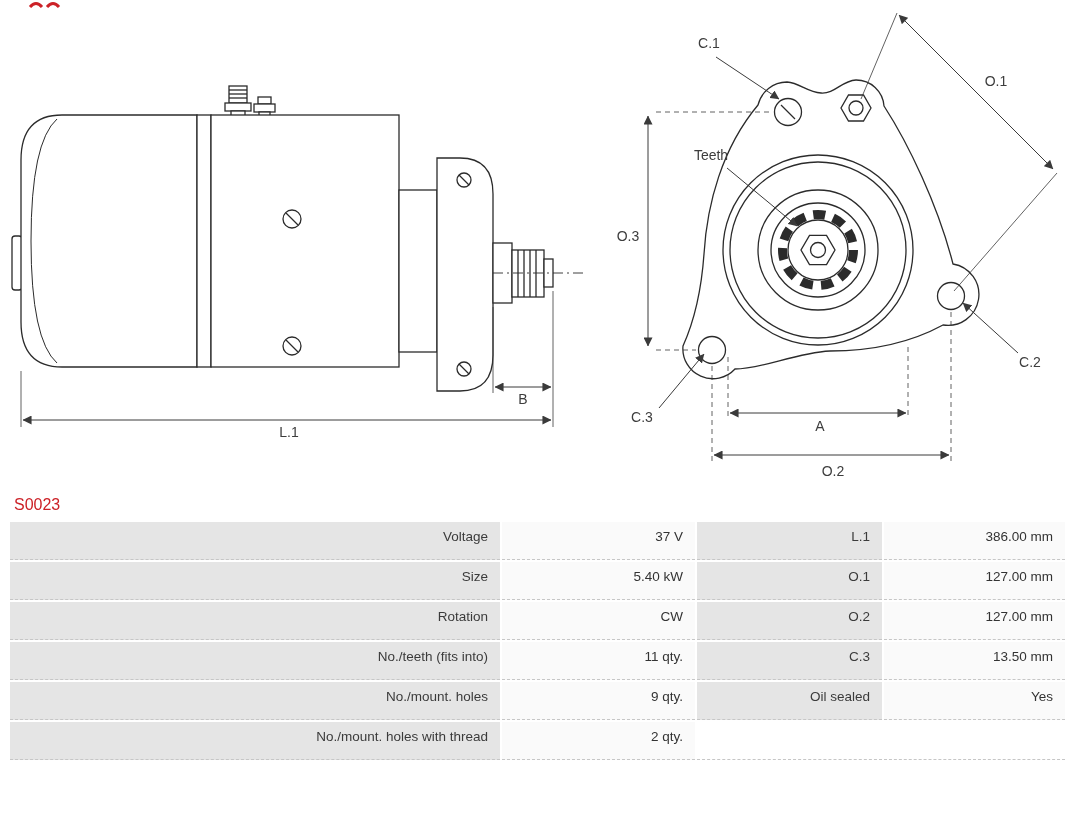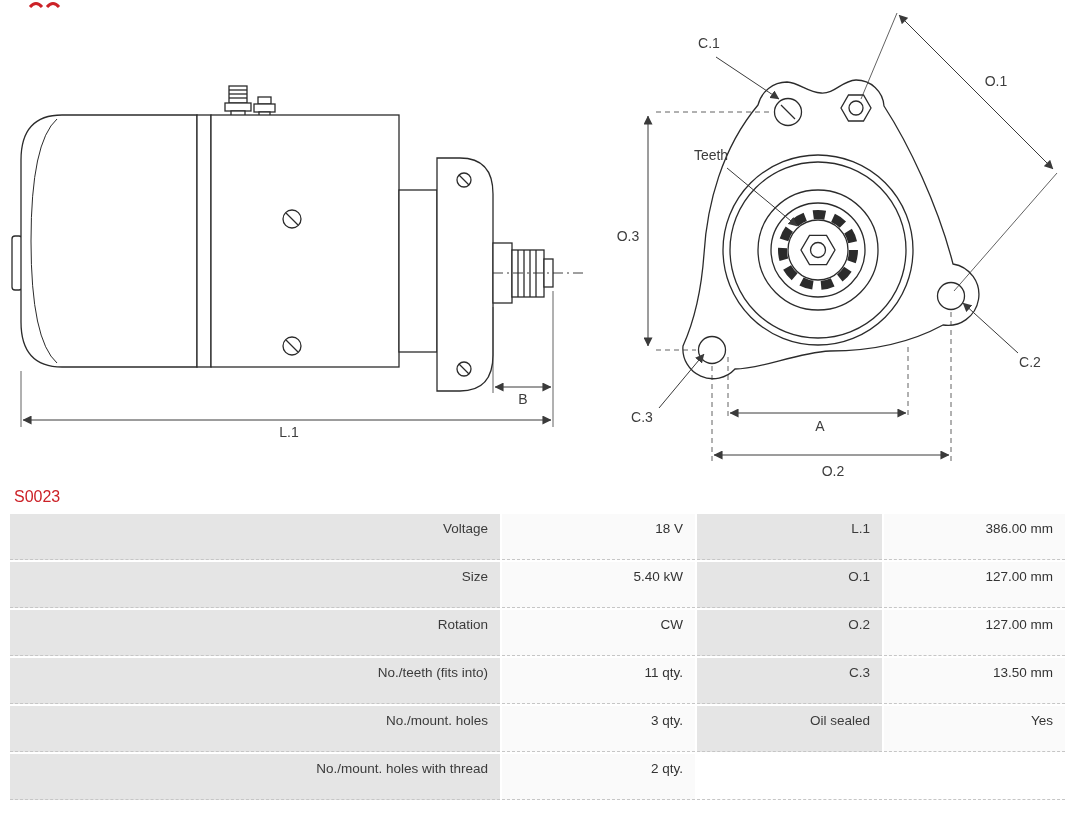--- a/index.html
+++ b/index.html
@@ -2,23 +2,23 @@
 <html style="--part-number-color: #cc2127; --logo-color: #cc2127; --table-label-bg: #e5e5e5; --table-value-bg: #fafafa; --line-color: #2b2b2b;"><head>
 <meta charset="utf-8">
 <style>
   html,body{margin:0;padding:0;}
   body{width:1080px;height:819px;background:#fff;font-family:"Liberation Sans",sans-serif;overflow:hidden;}
   svg{display:block;}
   svg text{font-family:"Liberation Sans",sans-serif;}
   .dimtxt{font-size:14px;fill:#3d3d3d;}
   .lineart{stroke:var(--line-color,#2b2b2b);stroke-width:1.3;fill:#fff;}
   .dims{stroke:#3a3a3a;stroke-width:1;fill:none;}
-  .part-number{color:var(--part-number-color,#cc2127);font-size:16px;margin:2px 0 6px 14px;}
+  .part-number{color:var(--part-number-color,#cc2127);font-size:16px;margin:10px 0 6px 14px;}
   table.specs{width:1049px;margin-left:8px;border-collapse:separate;border-spacing:2px;table-layout:fixed;}
-  table.specs td{height:29px;padding:0 12px 16px 0;text-align:right;font-size:13.5px;vertical-align:middle;border-bottom:1px dashed #c6c6c6;overflow:hidden;white-space:nowrap;}
+  table.specs td{height:29px;padding:0 12px 8px 0;text-align:right;font-size:13.5px;vertical-align:middle;border-bottom:1px dashed #c6c6c6;overflow:hidden;white-space:nowrap;}
   td.lbl{background:var(--table-label-bg,#e5e5e5);color:#3b3b3b;}
   td.val{background:var(--table-value-bg,#fafafa);color:#333;}
   td.empty{background:transparent;border-bottom:none;}
 </style>
 </head>
 <body>
 
 <svg width="1080" height="486" viewBox="0 0 1080 486" xmlns="http://www.w3.org/2000/svg">
   <defs>
     <marker id="ah" viewBox="0 0 10 10" refX="9.5" refY="5" markerWidth="9" markerHeight="9" orient="auto-start-reverse">
@@ -134,21 +134,21 @@
 <table class="specs">
   <colgroup>
       <col style="width:490px">
       <col style="width:193px">
       <col style="width:185px">
       <col style="width:181px">
     </colgroup>
   <tbody>
     <tr>
       <td class="lbl">Voltage</td>
-      <td class="val">18 V</td>
+      <td class="val">37 V</td>
       <td class="lbl">L.1</td>
       <td class="val">386.00 mm</td>
     </tr>
     <tr>
       <td class="lbl">Size</td>
       <td class="val">5.40 kW</td>
       <td class="lbl">O.1</td>
       <td class="val">127.00 mm</td>
     </tr>
     <tr>
@@ -158,21 +158,21 @@
       <td class="val">127.00 mm</td>
     </tr>
     <tr>
       <td class="lbl">No./teeth (fits into)</td>
       <td class="val">11 qty.</td>
       <td class="lbl">C.3</td>
       <td class="val">13.50 mm</td>
     </tr>
     <tr>
       <td class="lbl">No./mount. holes</td>
-      <td class="val">3 qty.</td>
+      <td class="val">9 qty.</td>
       <td class="lbl">Oil sealed</td>
       <td class="val">Yes</td>
     </tr>
     <tr>
       <td class="lbl">No./mount. holes with thread</td>
       <td class="val">2 qty.</td>
       <td class="lbl empty"></td>
       <td class="val empty"></td>
     </tr>
   </tbody>

